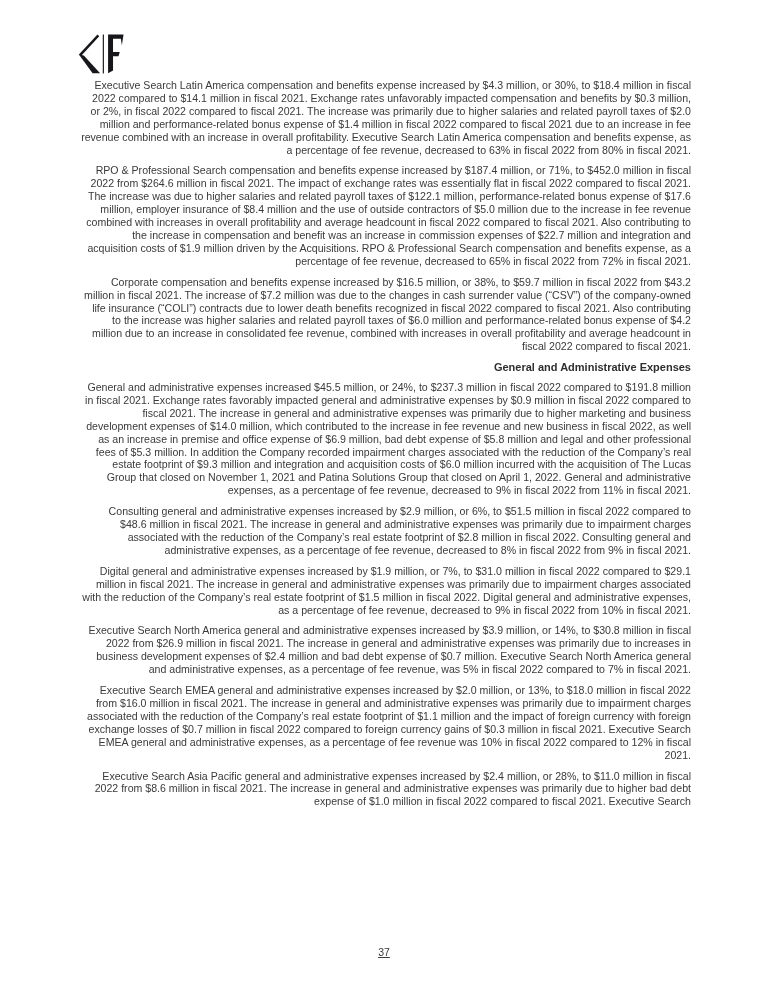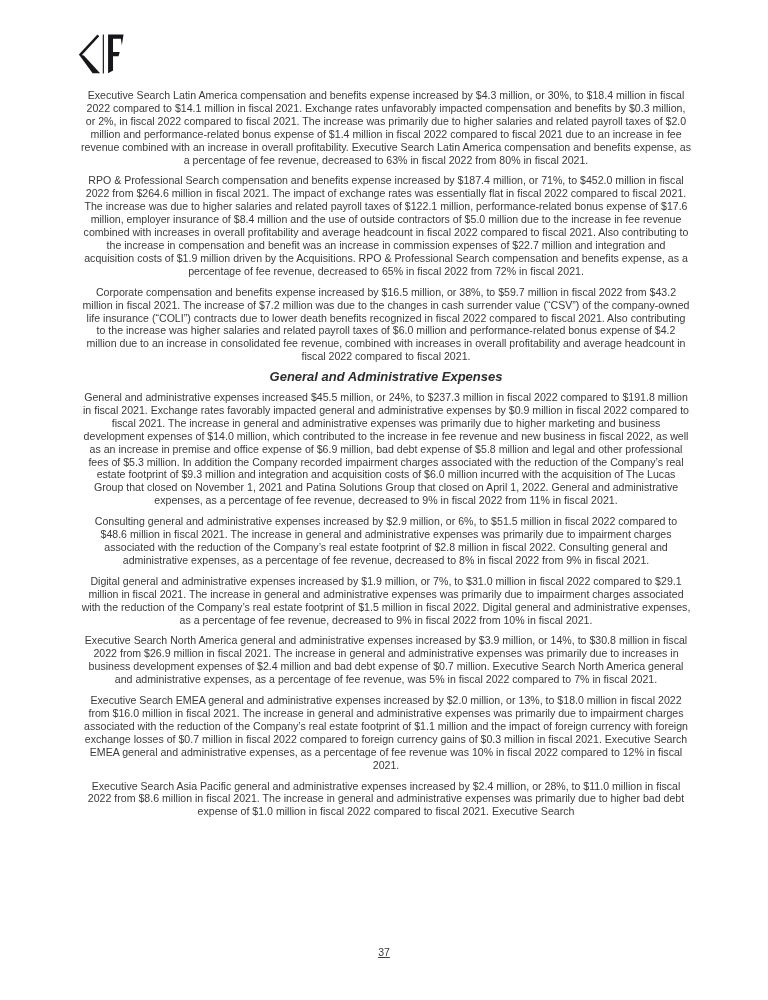--- a/index.html
+++ b/index.html
@@ -18,34 +18,33 @@
     left: 78px;
     top: 34px;
     width: 46px;
     height: 40px;
   }
   .logo svg { width: 100%; height: 100%; display: block; }
   .logo path, .logo rect { fill: #17171b; }
   .content {
     position: absolute;
     left: 81px;
-    top: 89px;
+    top: 79px;
     width: 610px;
     font-size: 10.6px;
     line-height: 12.9px;
-    text-align: center;
+    text-align: right;
   }
   .content p {
     margin: 0 0 8px 0;
   }
   .section-heading {
     font-weight: bold;
-    font-style: italic;
     color: #2e2e2e;
-    font-size: 13px;
+    font-size: 11px;
     margin: 6px 0 7px 0;
   }
   .page-number {
     position: absolute;
     left: 0;
     top: 946px;
     width: 100%;
     text-align: center;
     font-size: 10.5px;
     color: #3a3a3a;

